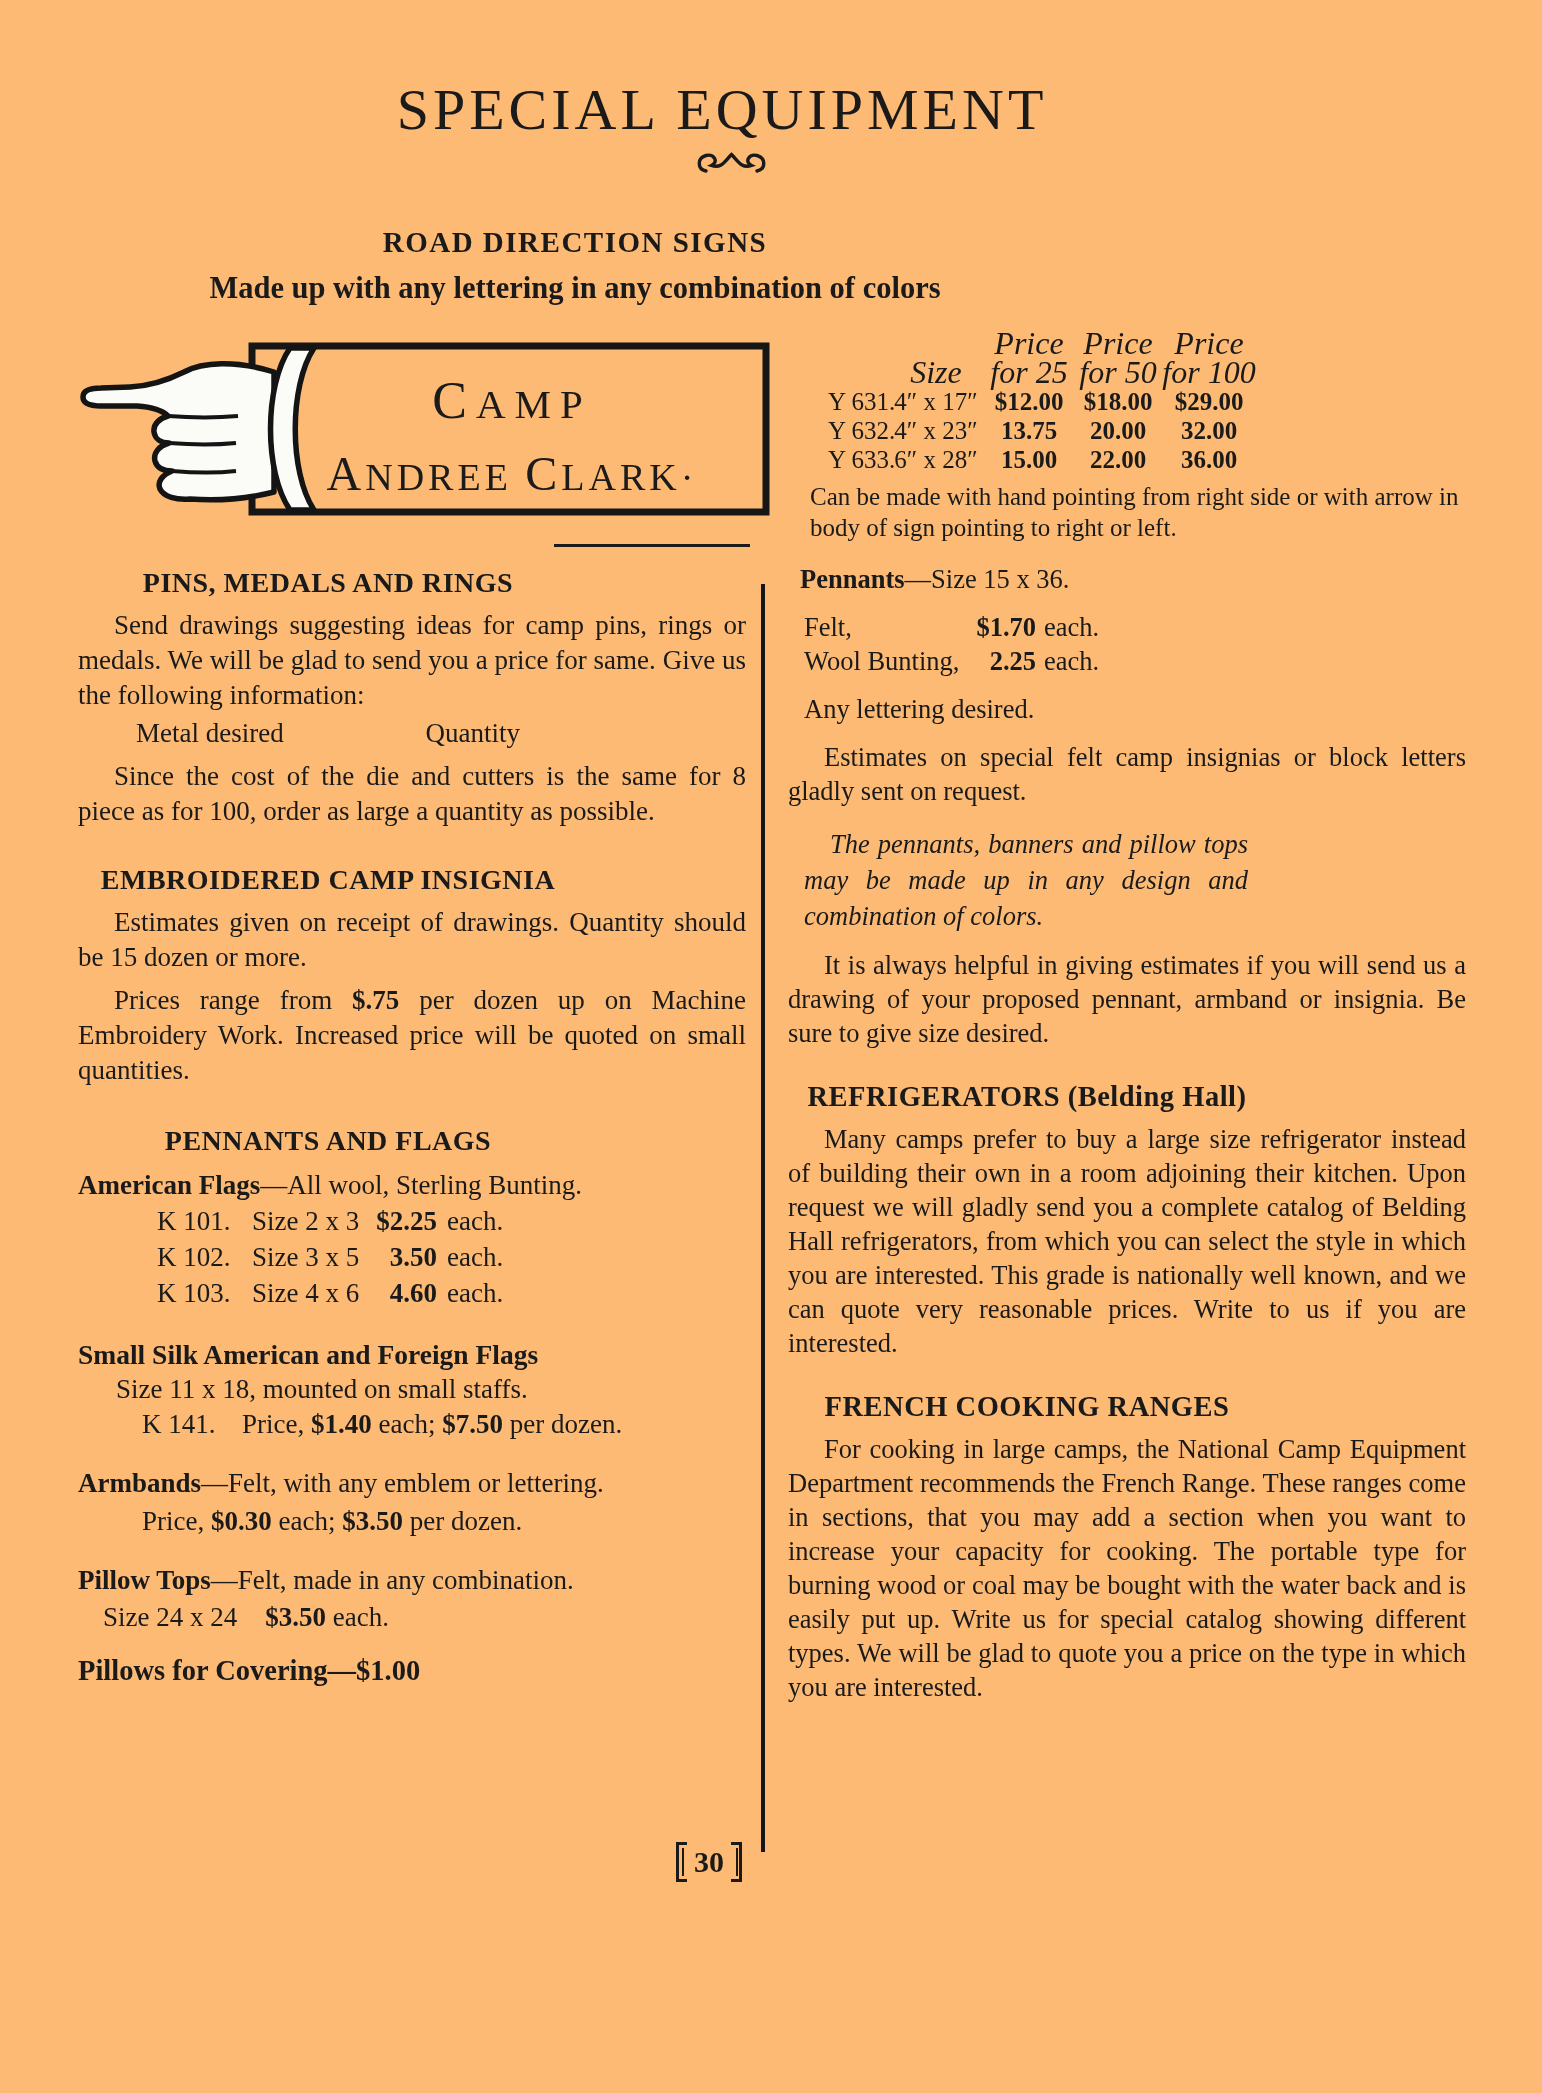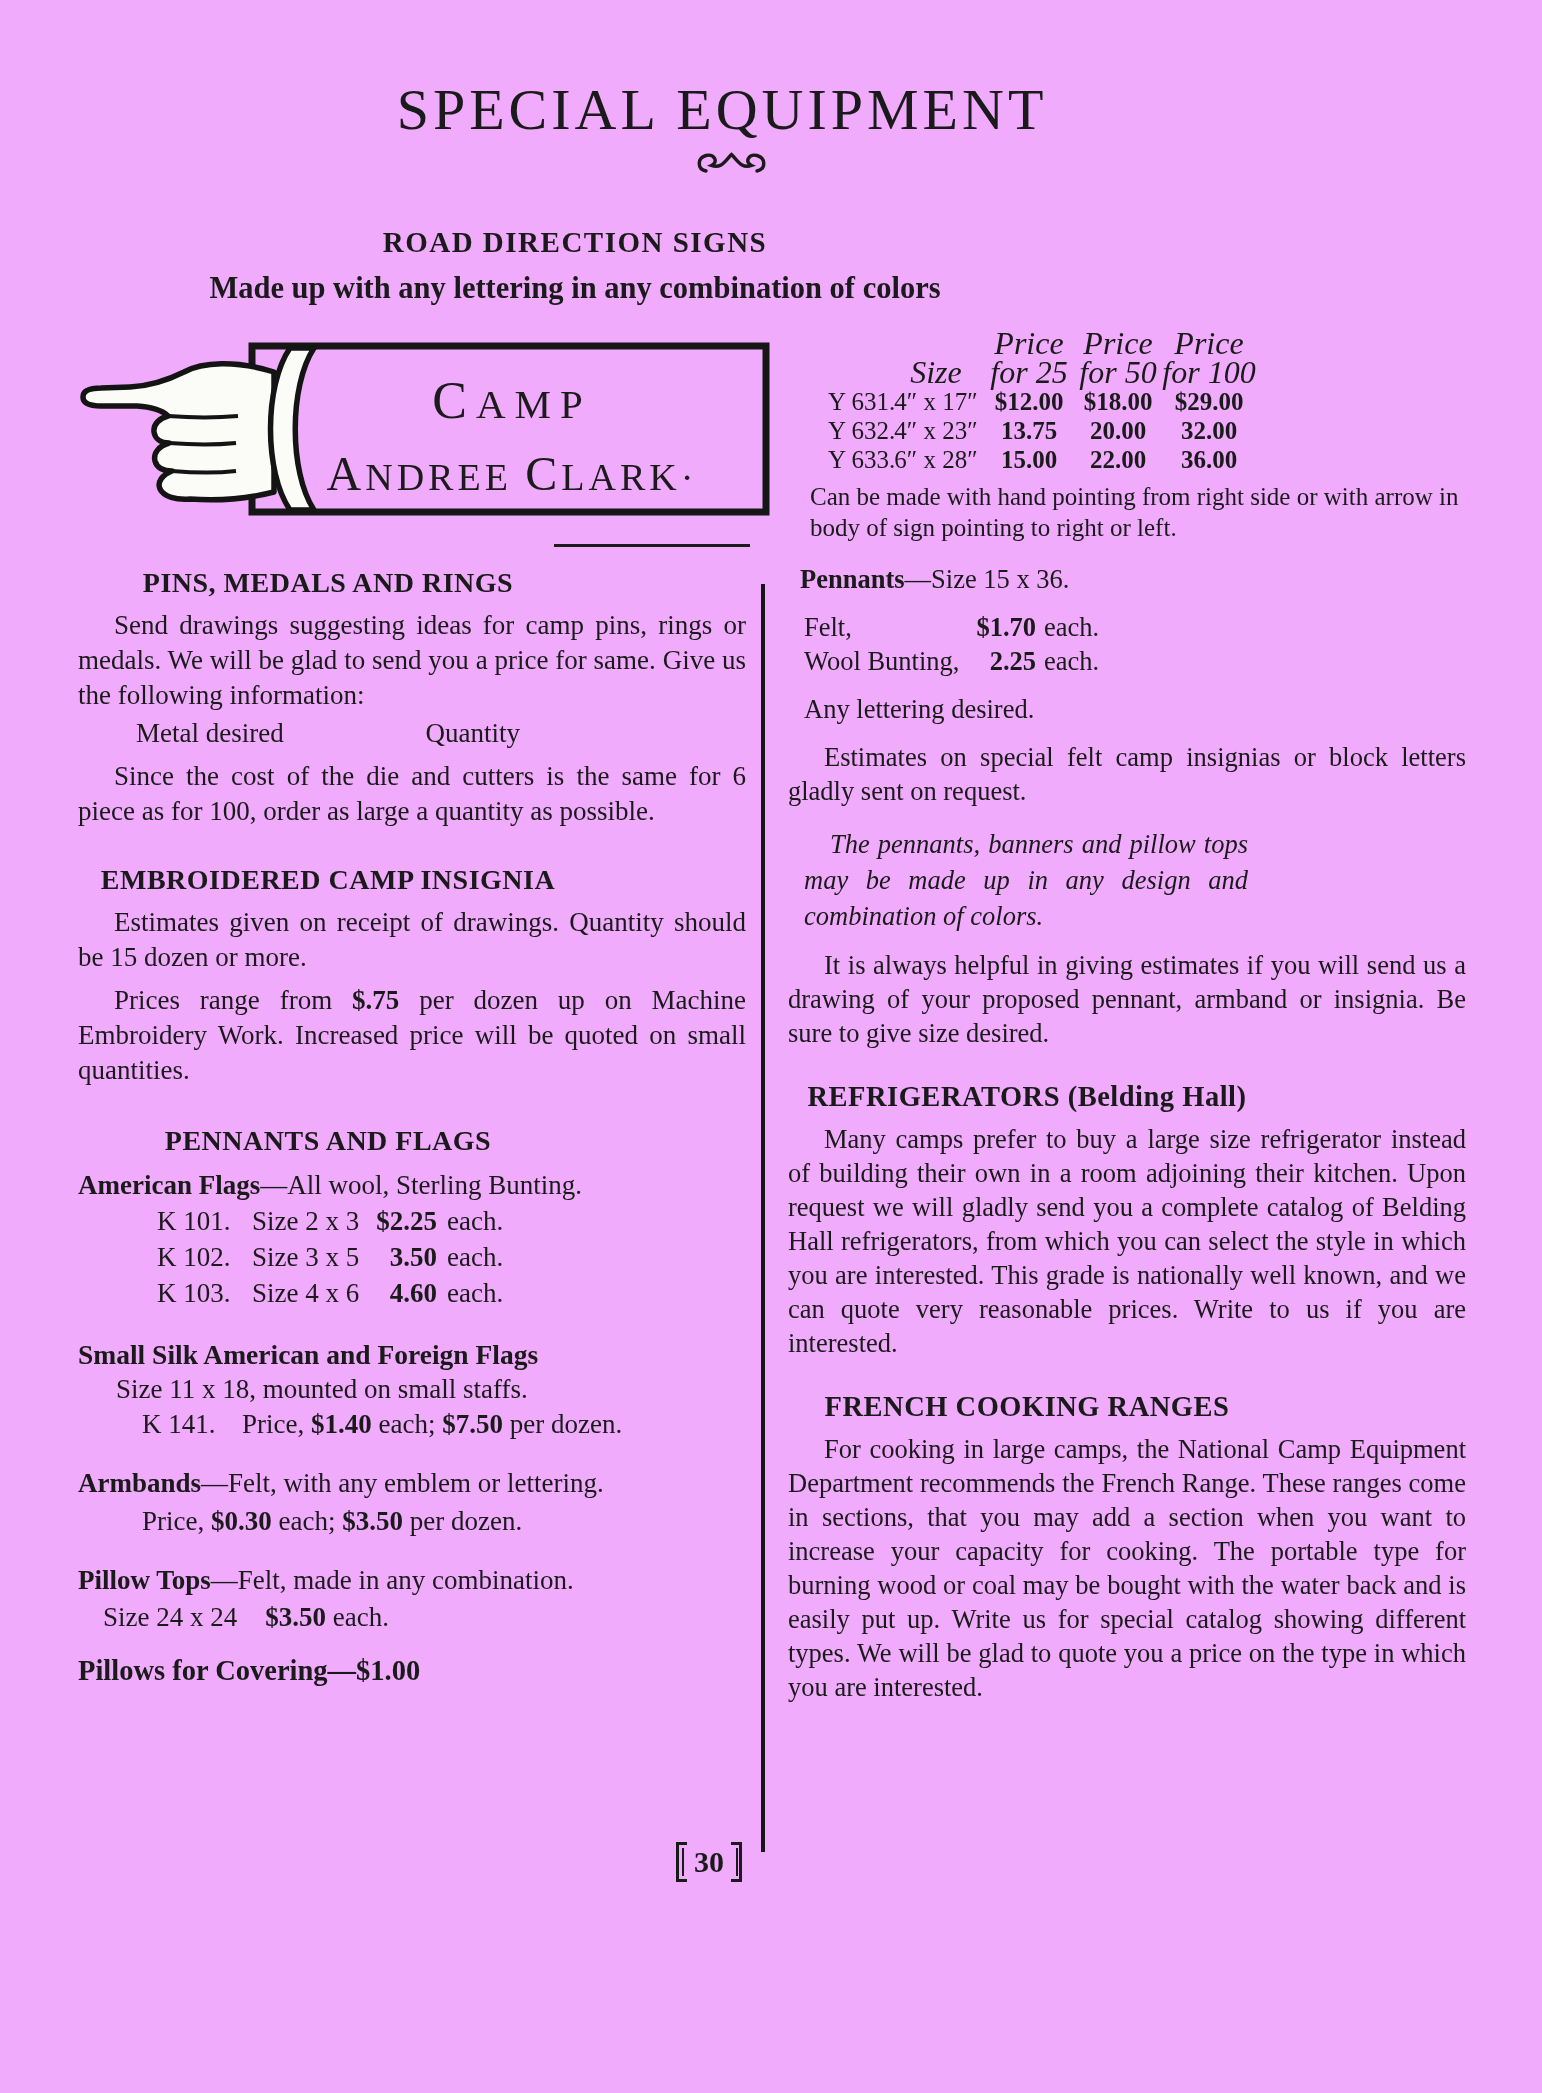--- a/index.html
+++ b/index.html
@@ -1,18 +1,18 @@
 <!DOCTYPE html>
 <html><head>
 <meta charset="utf-8">
 <style>
   html,body{margin:0;padding:0;background:#e9e9e6;}
   .page{
     position:relative;width:1542px;height:2093px;margin:0 auto;
-    background:#f0abfc;color:#1a1a1a;
+    background:#fdba74;color:#1a1a1a;
     font-family:"Liberation Serif","DejaVu Serif",serif;
     overflow:hidden;
   }
   .abs{position:absolute;}
   
   .title{top:76px;left:0;width:1444px;text-align:center;
          font-size:58px;letter-spacing:4px;font-weight:400;}
   .ornament{top:146px;left:694px;}
   .road{top:226px;left:0;width:1150px;text-align:center;
         font-size:29px;font-weight:bold;letter-spacing:1.5px;}
@@ -166,21 +166,21 @@
   <div class="abs divider"></div>
   <div class="abs vrule"></div>
 
   <div class="abs col-left">
     <div class="ch">PINS, MEDALS AND RINGS</div>
     <p class="j">Send drawings suggesting ideas for camp pins, rings or medals.  We will be glad to send you a price for same.  Give us the following information:</p>
     <div class="metal-row">
       <span>Metal desired</span>
       <span>Quantity</span>
     </div>
-    <p class="j">Since the cost of the die and cutters is the same for 6 piece as for 100, order as large a quantity as possible.</p>
+    <p class="j">Since the cost of the die and cutters is the same for 8 piece as for 100, order as large a quantity as possible.</p>
 
     <div class="ch h-emb">EMBROIDERED CAMP INSIGNIA</div>
     <p class="j">Estimates given on receipt of drawings.  Quantity should be 15 dozen or more.</p>
     <p class="j"><span>Prices range from </span><span class="b">$.75</span><span> per dozen up on Machine Embroidery Work.  Increased price will be quoted on small quantities.</span></p>
 
     <div class="ch h-pf">PENNANTS AND FLAGS</div>
     <p><span class="b">American Flags</span><span>—All wool, Sterling Bunting.</span></p>
     <div class="krow">
       <span>K 101.</span>
       <span>Size 2 x 3</span>

